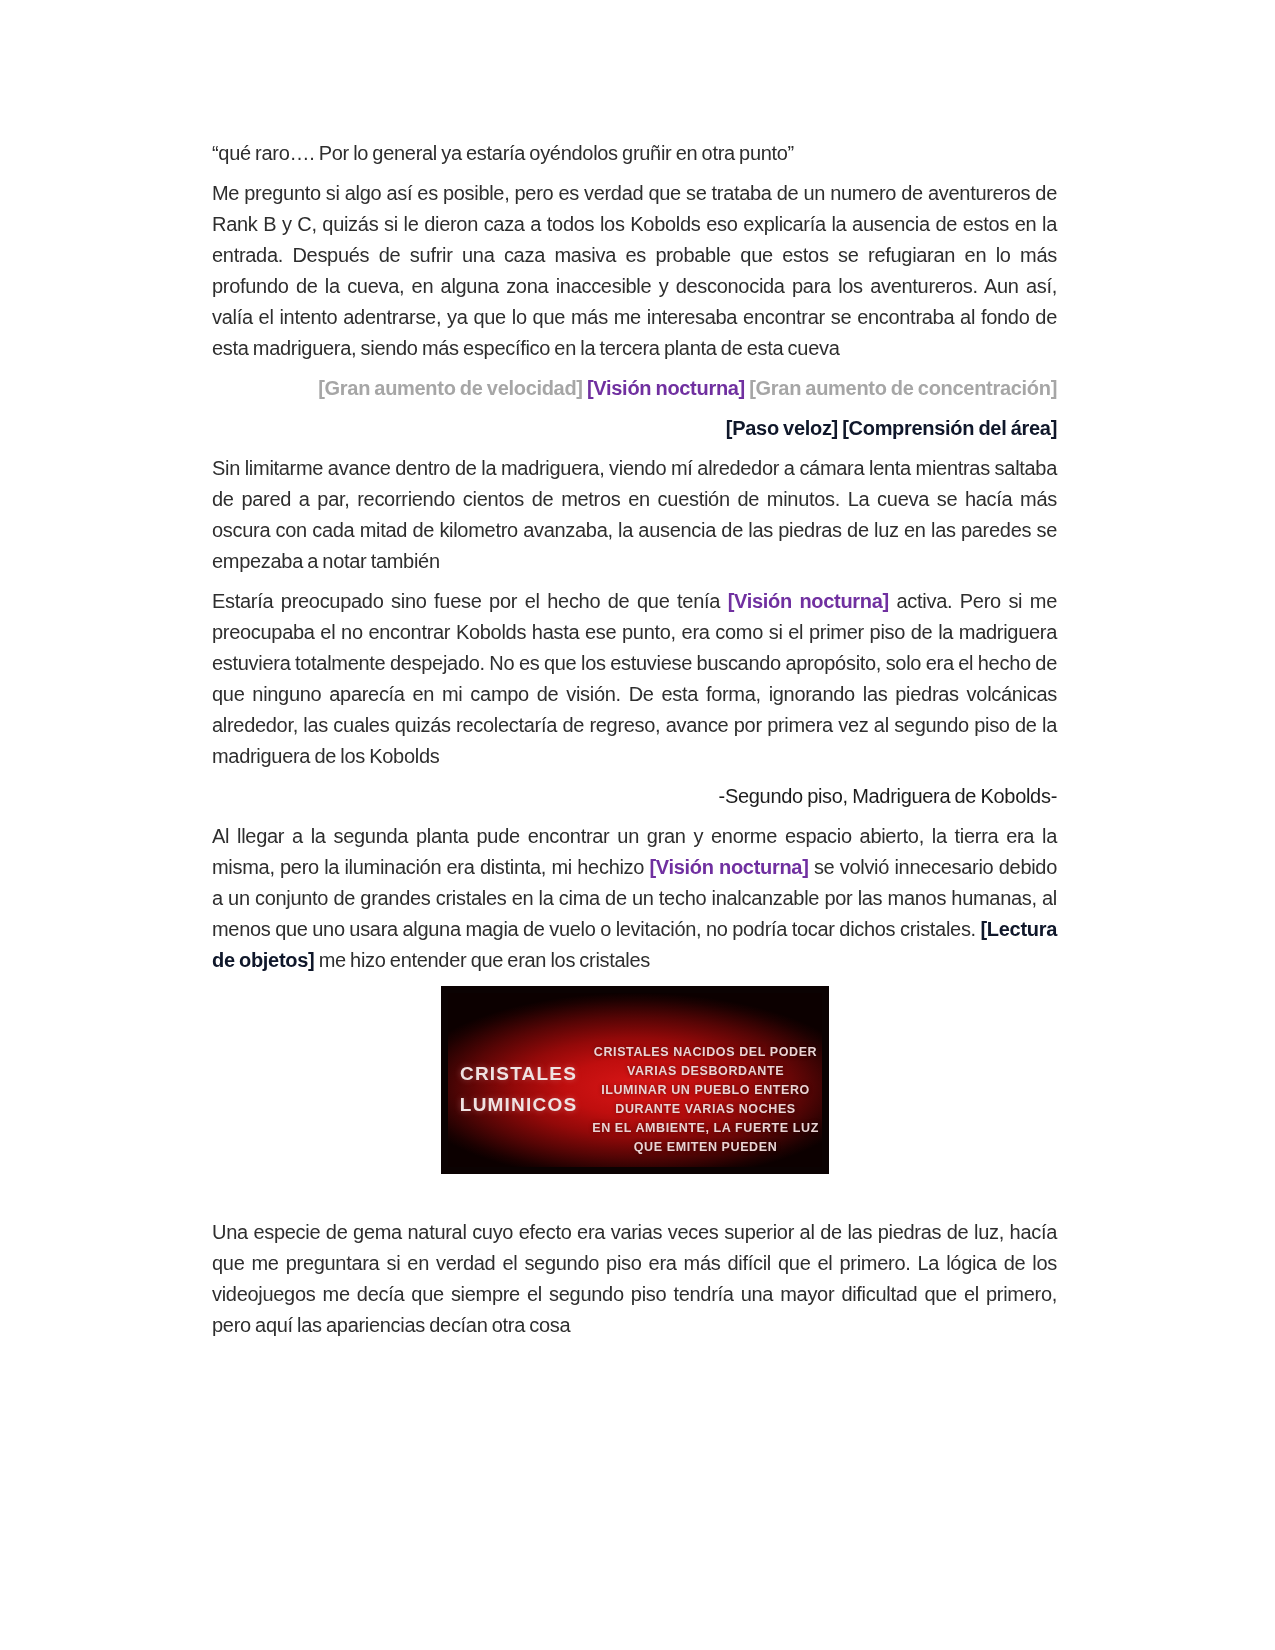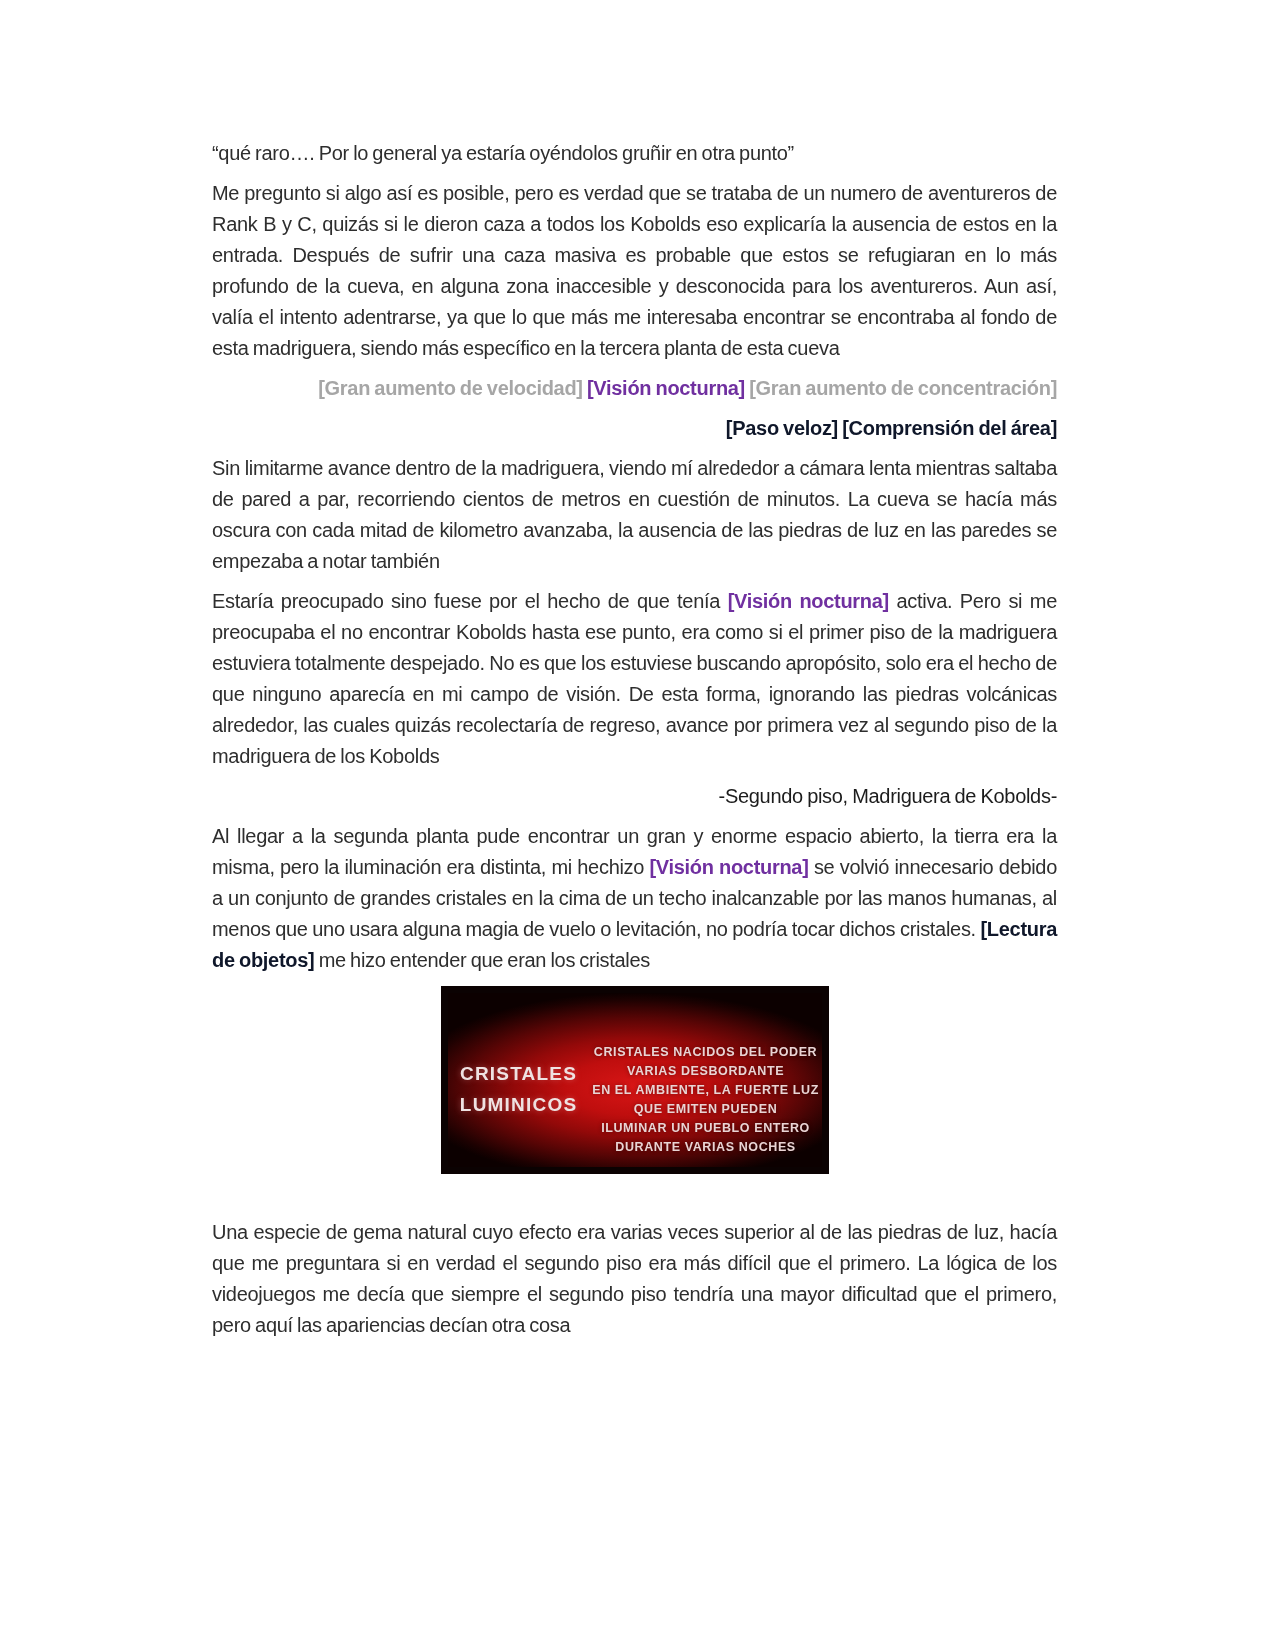--- a/index.html
+++ b/index.html
@@ -99,21 +99,21 @@
 
 
     <p>
       <span>Al llegar a la segunda planta pude encontrar un gran y enorme espacio abierto, la tierra era la misma, pero la iluminación era distinta, mi hechizo </span><span class="skill-purple">[Visión nocturna]</span><span> se volvió innecesario debido a un conjunto de grandes cristales en la cima de un techo inalcanzable por las manos humanas, al menos que uno usara alguna magia de vuelo o levitación, no podría tocar dichos cristales. </span><span class="bold-black">[Lectura de objetos]</span><span> me hizo entender que eran los cristales</span>
     </p>
 
     <figure class="item-card">
       <div class="card-title">CRISTALES LUMINICOS</div>
       <div class="card-desc">
         <span class="card-line">CRISTALES NACIDOS DEL PODER VARIAS DESBORDANTE</span>
+        <span class="card-line">ILUMINAR UN PUEBLO ENTERO DURANTE VARIAS NOCHES</span>
         <span class="card-line">EN EL AMBIENTE, LA FUERTE LUZ QUE EMITEN PUEDEN</span>
-        <span class="card-line">ILUMINAR UN PUEBLO ENTERO DURANTE VARIAS NOCHES</span>
       </div>
     </figure>
 
     <p>Una especie de gema natural cuyo efecto era varias veces superior al de las piedras de luz, hacía que me preguntara si en verdad el segundo piso era más difícil que el primero. La lógica de los videojuegos me decía que siempre el segundo piso tendría una mayor dificultad que el primero, pero aquí las apariencias decían otra cosa</p>
 
   </div>
 </div>
 
 </body></html>

